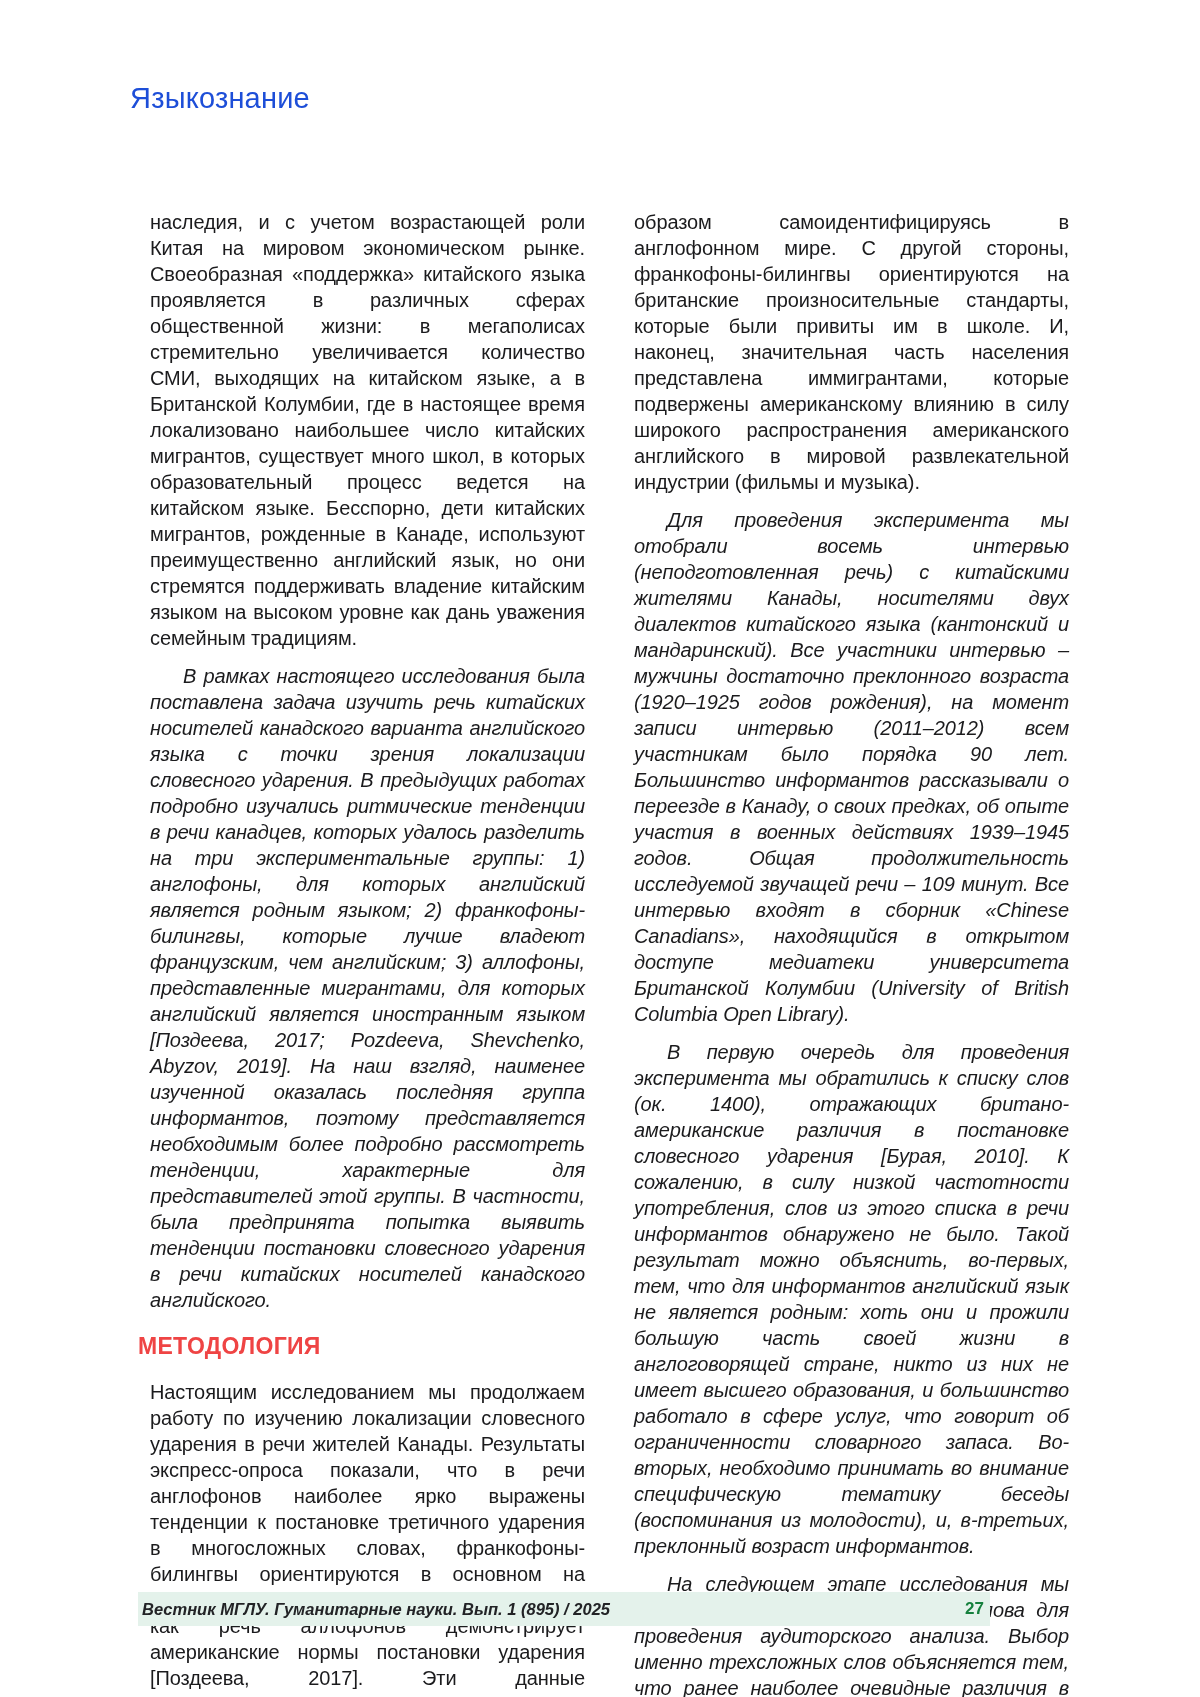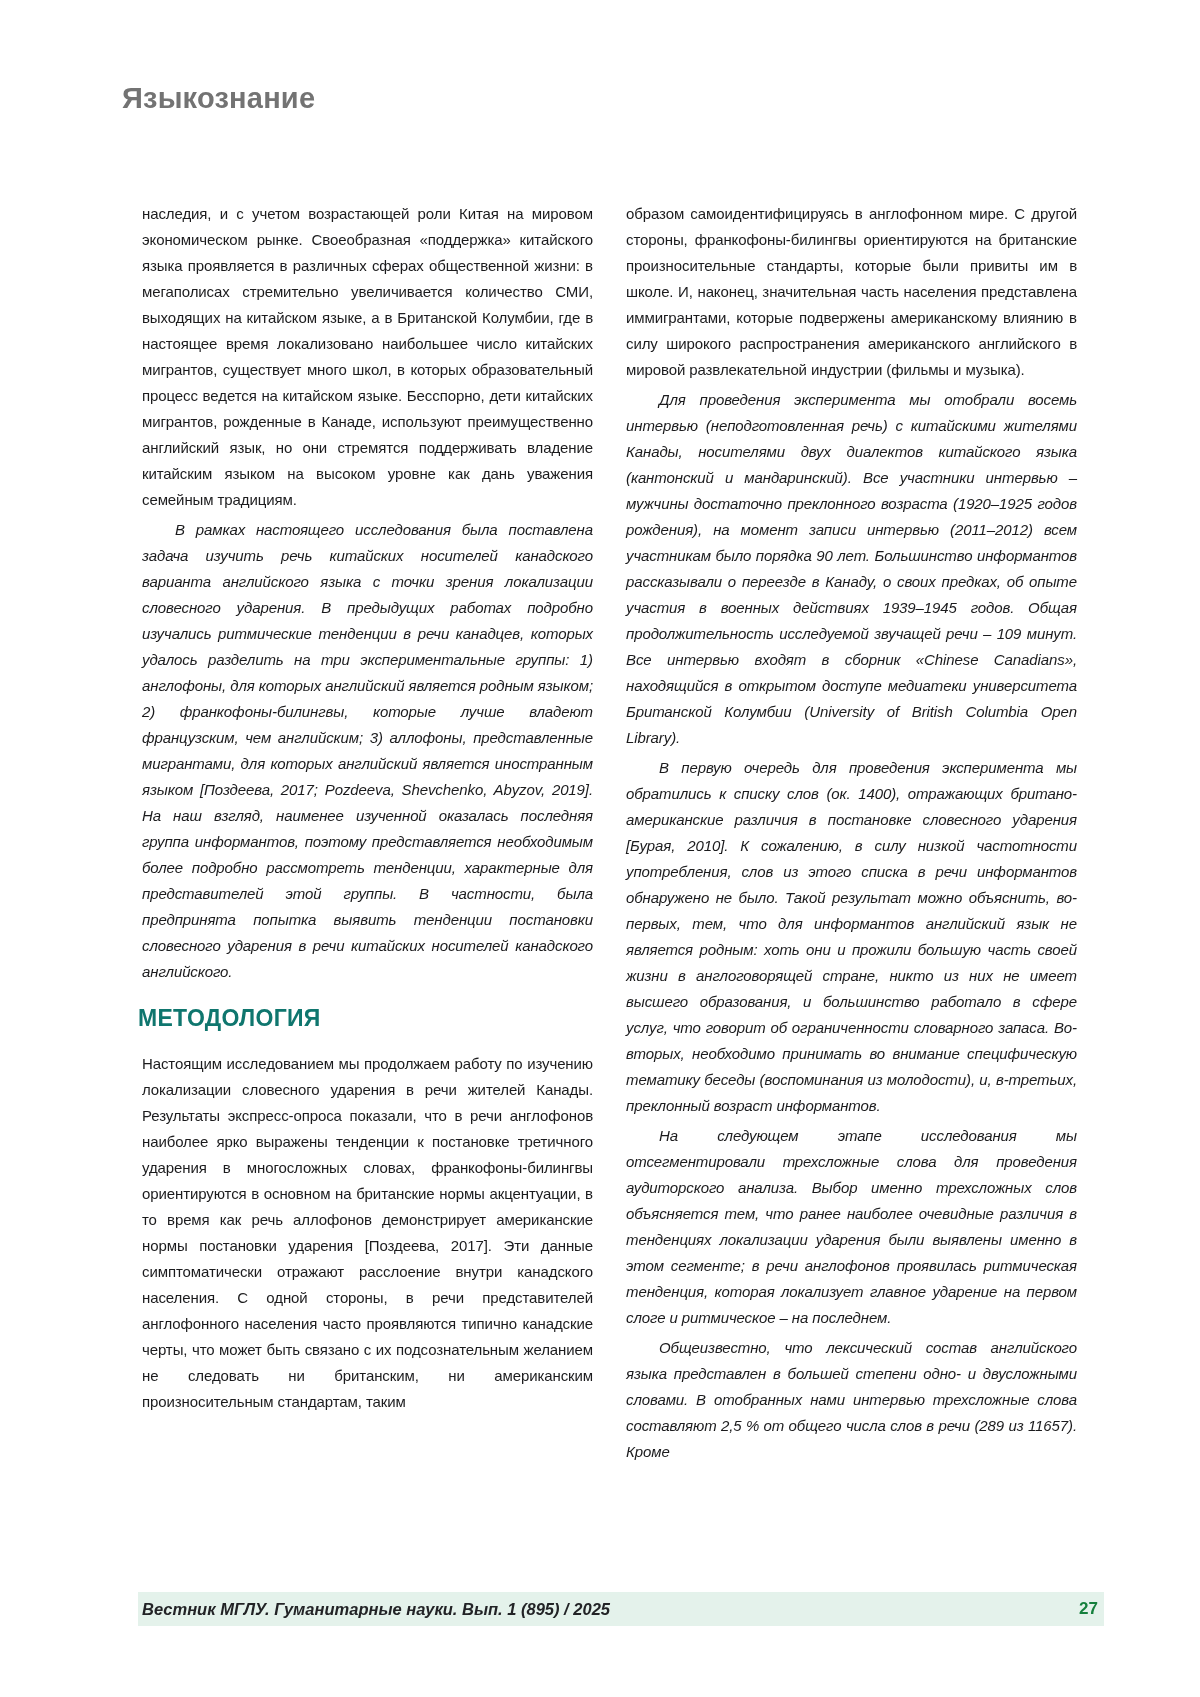--- a/index.html
+++ b/index.html
@@ -10,64 +10,64 @@
   body {
     position: relative;
     width: 1200px;
     height: 1697px;
     font-family: "Liberation Sans", sans-serif;
     color: #1b1b1d;
     overflow: hidden;
   }
   .page-header {
     position: absolute;
-    left: 122px;
+    left: 130px;
     top: 82px;
     font-size: 29px;
-    font-weight: 700;
-    color: #737373;
+    font-weight: 400;
+    color: #1d4ed8;
     letter-spacing: 0.2px;
   }
   .content {
     position: absolute;
     left: 138px;
     top: 197px;
     width: 943px;
     display: flex;
     gap: 25px;
   }
   .col {
     flex: 1 1 0;
     min-width: 0;
   }
   .col p {
-    margin: 4px;
-    font-size: 15px;
+    margin: 12px;
+    font-size: 20px;
     line-height: 26px;
     text-align: justify;
     letter-spacing: -0.1px;
     hyphens: auto;
     -webkit-hyphens: auto;
   }
   .col p.indent {
     text-indent: 33px;
     font-style: italic;
   }
   .col h2 {
     margin: 20px 0 19px 0;
     font-size: 23px;
     font-weight: 700;
-    color: #0f766e;
+    color: #ef4444;
     letter-spacing: 0.3px;
   }
   .footer {
     position: absolute;
     left: 138px;
     top: 1592px;
-    width: 966px;
+    width: 852px;
     height: 34px;
     background: #e4f2eb;
     display: flex;
     align-items: center;
     justify-content: space-between;
     box-sizing: border-box;
     padding: 0 6px 0 4px;
   }
   .footer .journal {
     font-style: italic;

